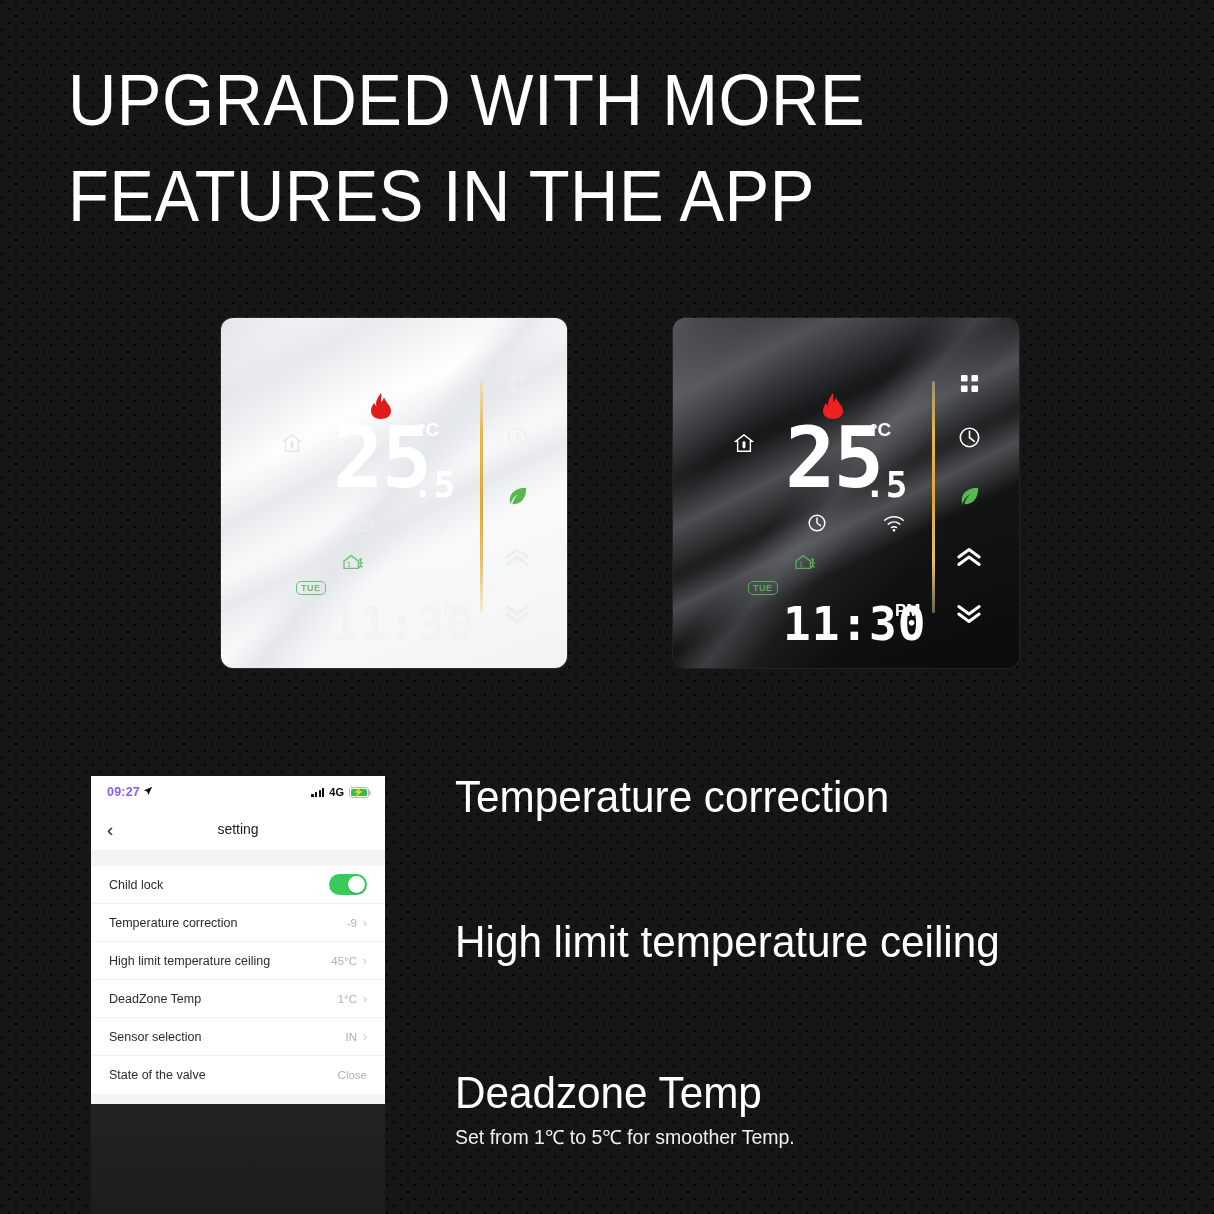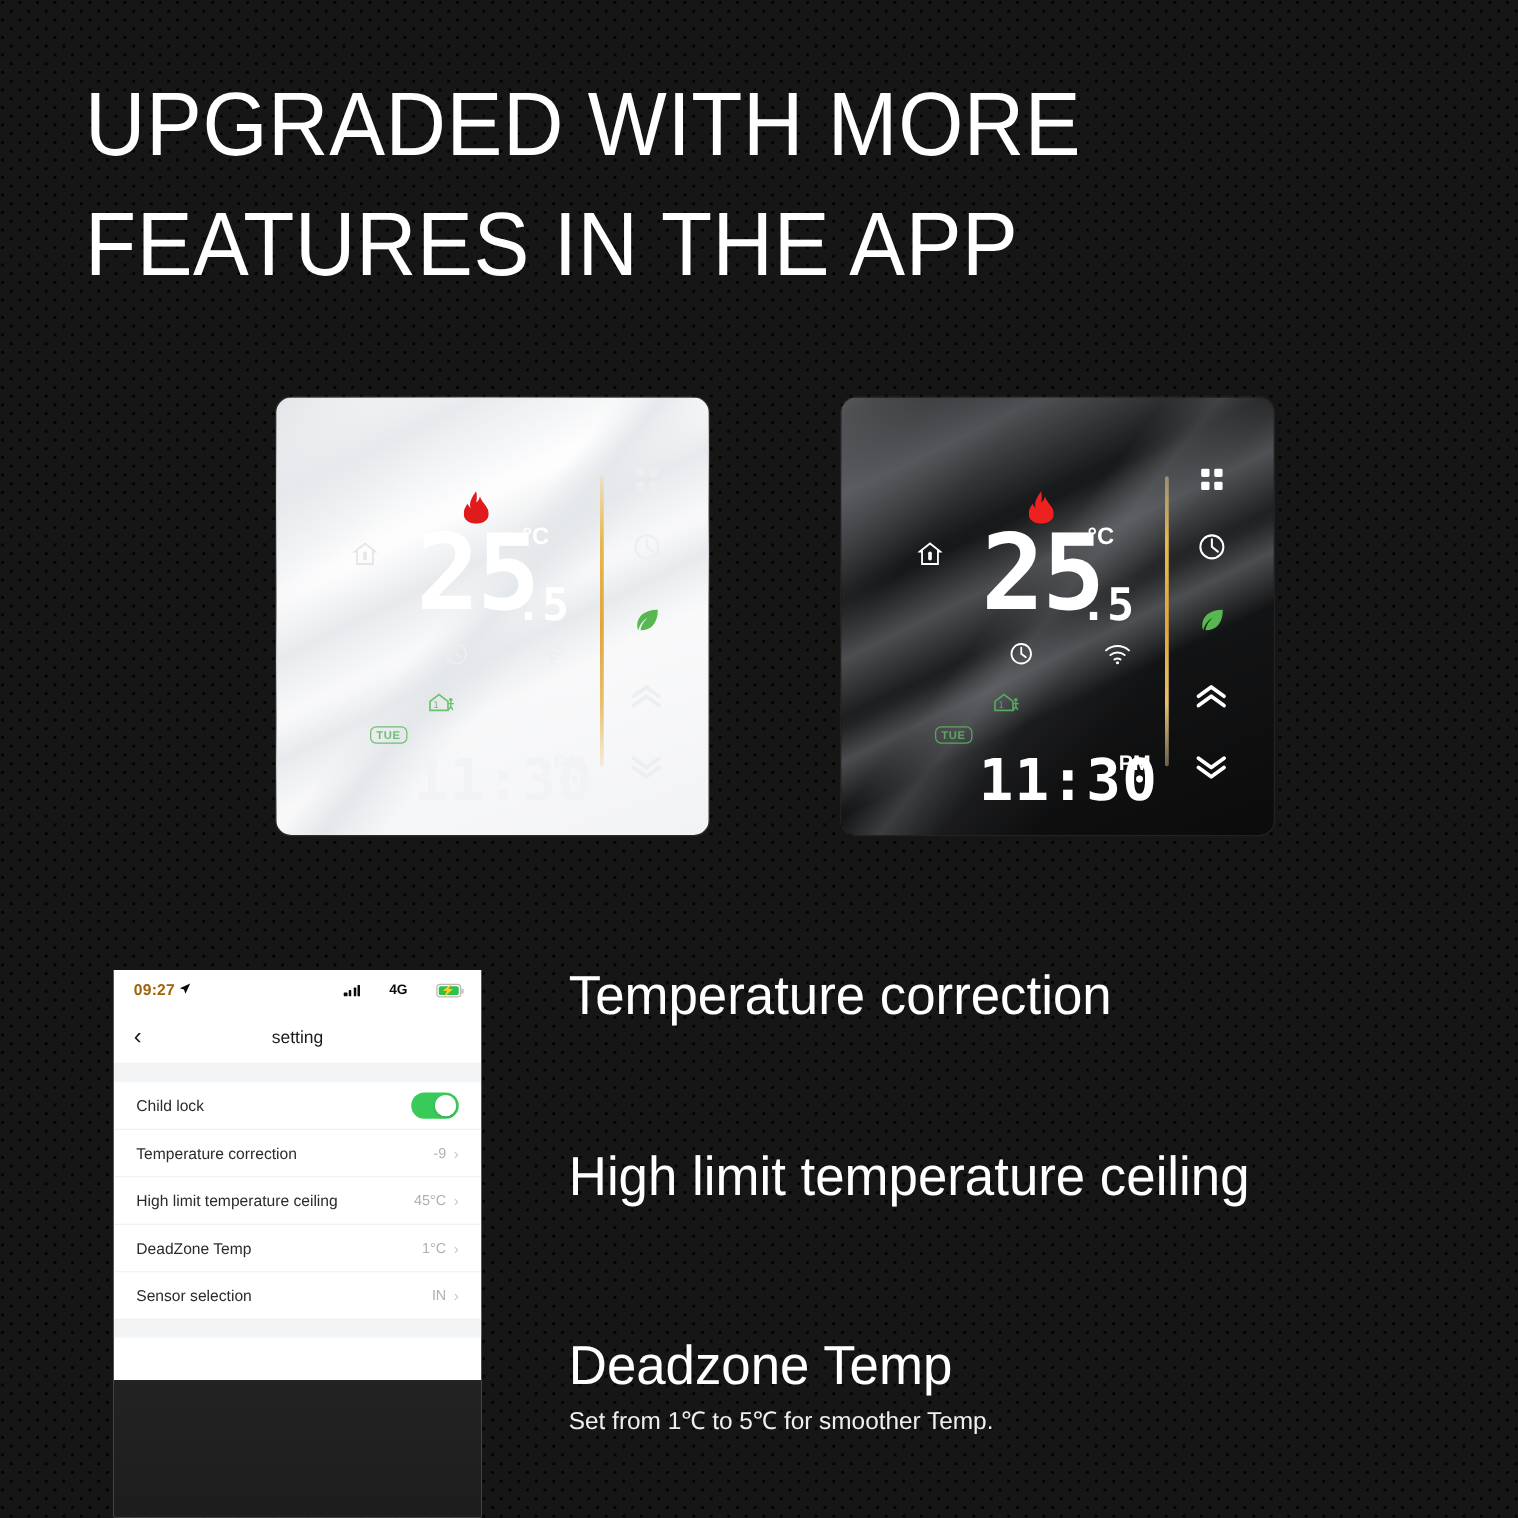--- a/index.html
+++ b/index.html
@@ -86,22 +86,22 @@
 
   
   #phone {
     position:absolute; left:91px; top:776px; width:294px; height:438px;
     background:#ffffff; overflow:hidden;
   }
   #phone-statusbar {
     height:32px; display:flex; align-items:center; justify-content:space-between;
     padding:0 16px; background:#fff;
   }
-  #phone-statusbar .time { font-size:12.5px; font-weight:700; color:#a16207; letter-spacing:0.2px; display:flex; align-items:center; gap:3px;}
-  #phone-statusbar .right { display:flex; align-items:center; gap:23px; }
+  #phone-statusbar .time { font-size:12.5px; font-weight:700; color:#8b5cf6; letter-spacing:0.2px; display:flex; align-items:center; gap:3px;}
+  #phone-statusbar .right { display:flex; align-items:center; gap:5px; }
   .sigbars { display:flex; align-items:flex-end; gap:1.4px; height:10px; }
   .sigbars i { display:block; width:2.2px; background:#0a0a0a; border-radius:0.5px; }
   .net { font-size:11px; font-weight:700; color:#0a0a0a; }
   .battery { width:20px; height:11px; border:1.2px solid #b9b9b9; border-radius:3px; position:relative; }
   .battery .fill { position:absolute; inset:1px; background:#2fc14a; border-radius:1.5px; }
   .battery .bolt { position:absolute; left:0; right:0; top:-1px; text-align:center; font-size:9px; color:#111; line-height:11px;}
   .battery:after { content:""; position:absolute; right:-3px; top:3px; width:1.8px; height:4px; background:#c6c6c6; border-radius:0 1px 1px 0;}
 
   #phone-navbar {
     height:42px; display:flex; align-items:center; position:relative; background:#fff;
@@ -366,20 +366,26 @@
   </div>
 
   <div class="prow">
     <span class="lbl">Sensor selection</span>
     <span class="val">
       <span>IN</span>
       <span class="chev">›</span>
     </span>
   </div>
 
+  <div class="prow" style="border-bottom:none;">
+    <span class="lbl">State of the valve</span>
+    <span class="val">
+      <span>Close</span>
+    </span>
+  </div>
 
   <div id="phone-footer"></div>
 </div>
 <div id="phone-bottom"></div>
 
 <div class="feature" id="feature-1">
   <h2>Temperature correction</h2>
 </div>
 <div class="feature" id="feature-2">
   <h2>High limit temperature ceiling</h2>

